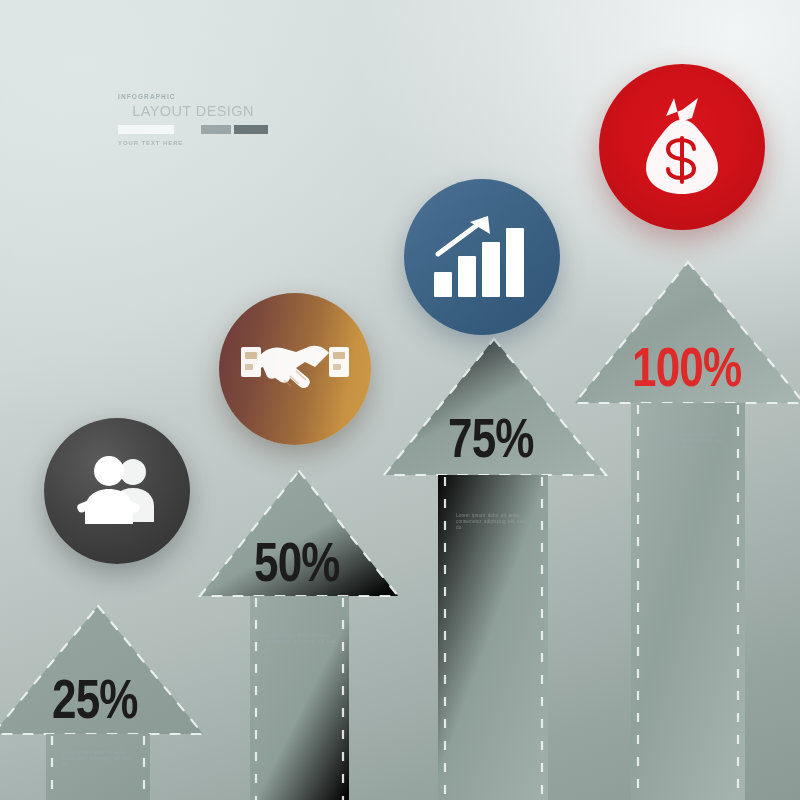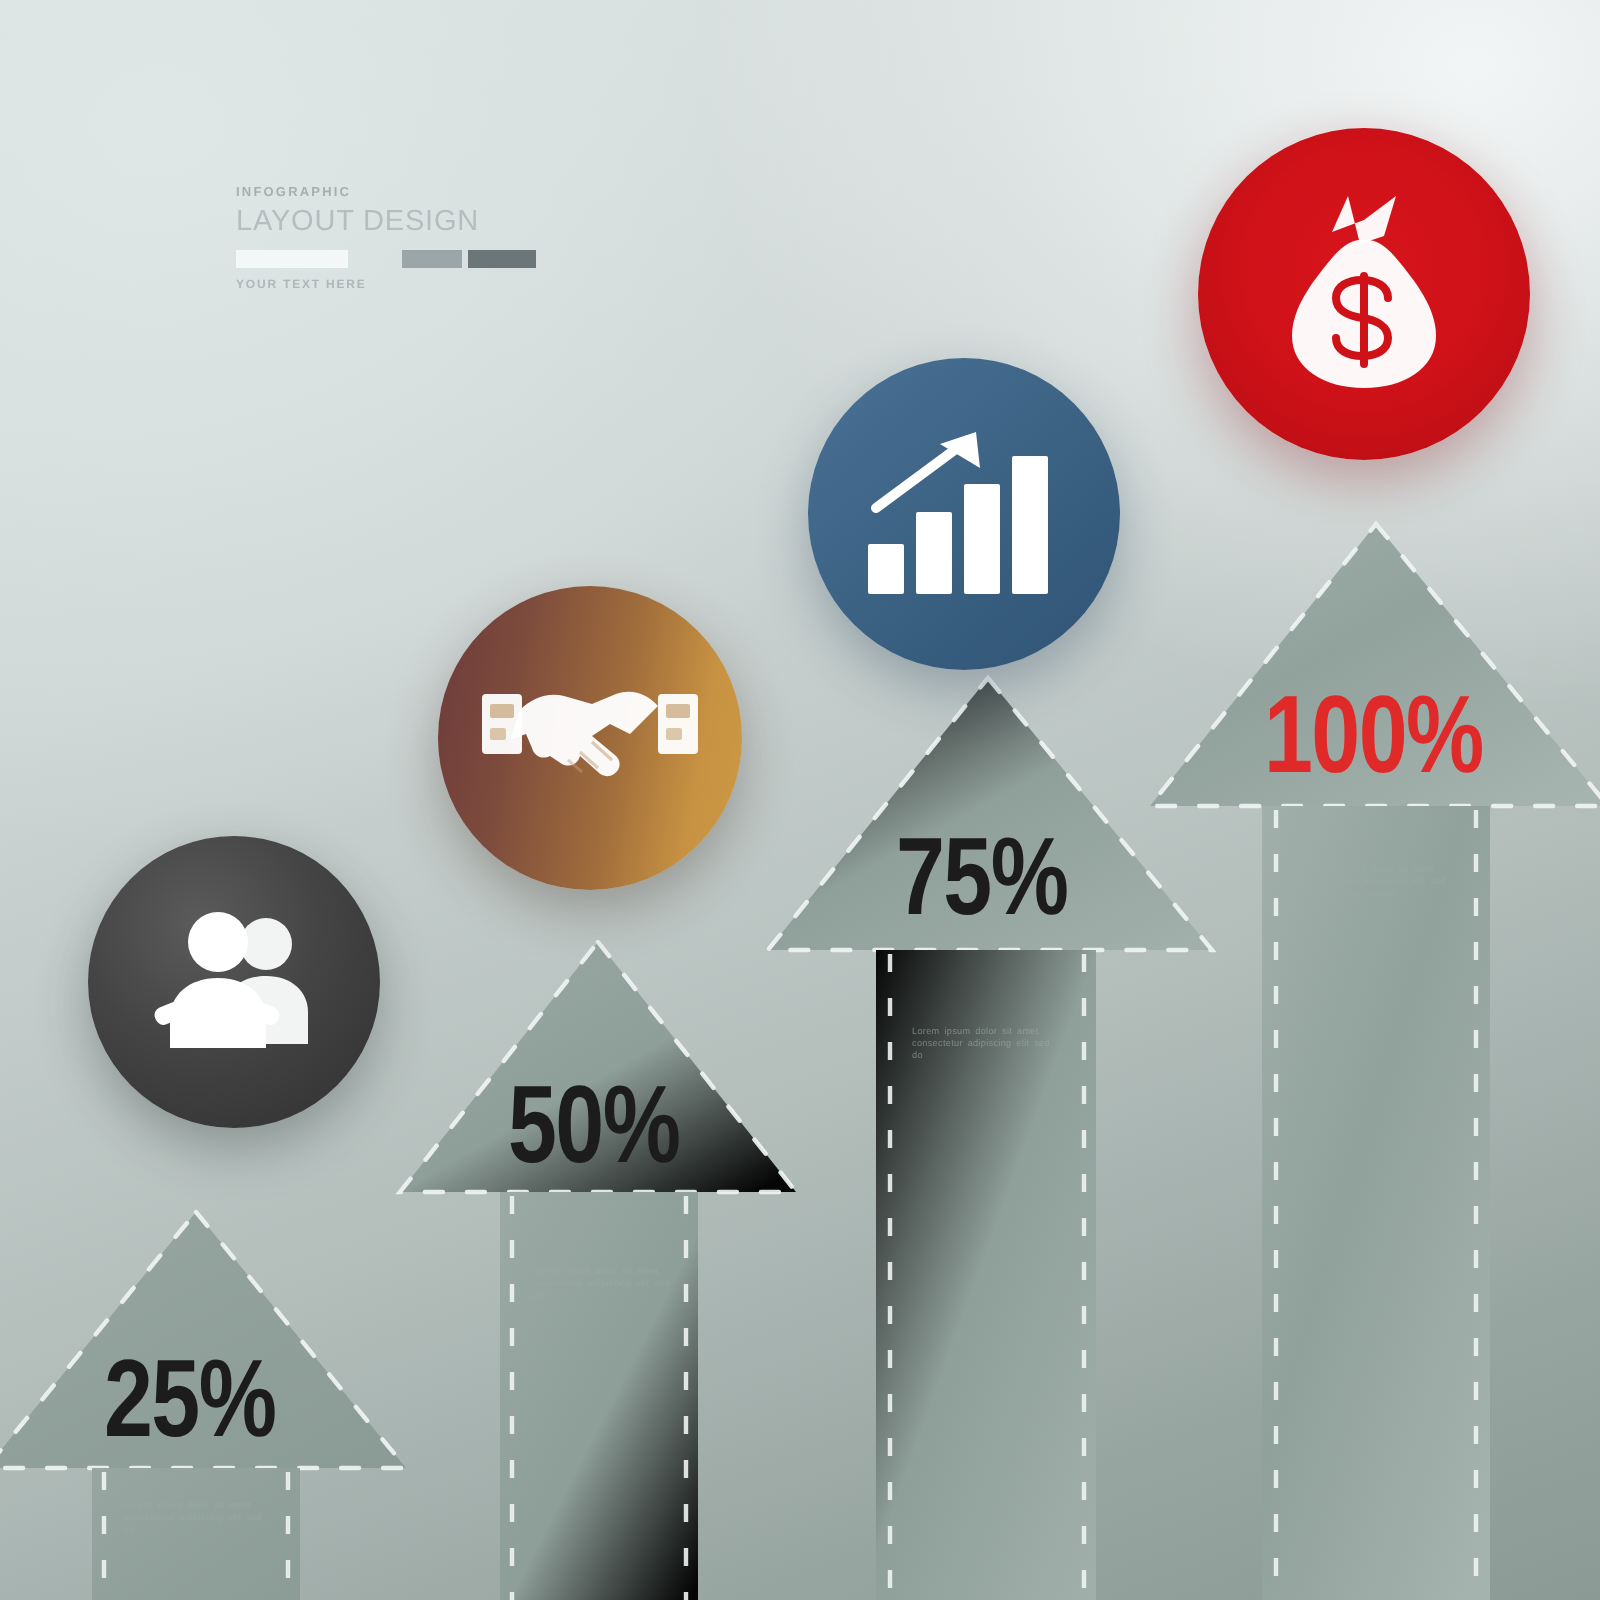--- a/index.html
+++ b/index.html
@@ -18,21 +18,21 @@
   
   .hdr{position:absolute;left:118px;top:92px;width:150px;}
   .hdr-eyebrow{
     font-size:6.5px;letter-spacing:1.1px;color:#9aa8a9;
     font-weight:700;line-height:9px;text-transform:uppercase;
     opacity:.85;
   }
   .hdr-title{
     font-size:14.5px;letter-spacing:.4px;color:#b2bdbd;
     font-weight:400;line-height:20px;white-space:nowrap;
-    text-transform:uppercase;opacity:.95;
+    text-transform:uppercase;opacity:.95;text-align:center;
   }
   .hdr-bars{display:flex;align-items:center;gap:0;margin-top:4px;height:9px;}
   .bar{height:9px;}
   .bar.b1{width:60px;background:#f4f7f7;}
   .bar.b2{width:28px;background:transparent;}
   .bar.b3{width:32px;background:#9aa6a7;}
   .bar.b4{width:4px;background:transparent;}
   .bar.b5{width:36px;background:#6a7677;}
   .hdr-sub{
     font-size:6px;letter-spacing:.9px;color:#a3b0b1;

